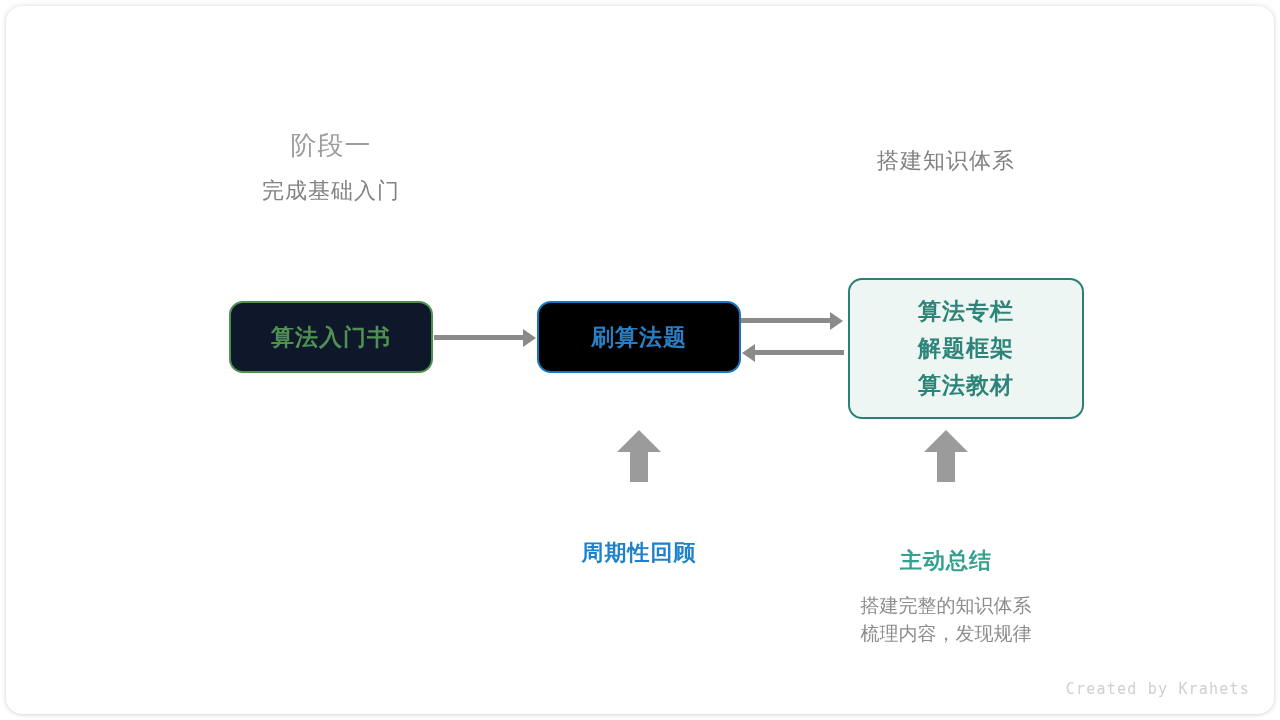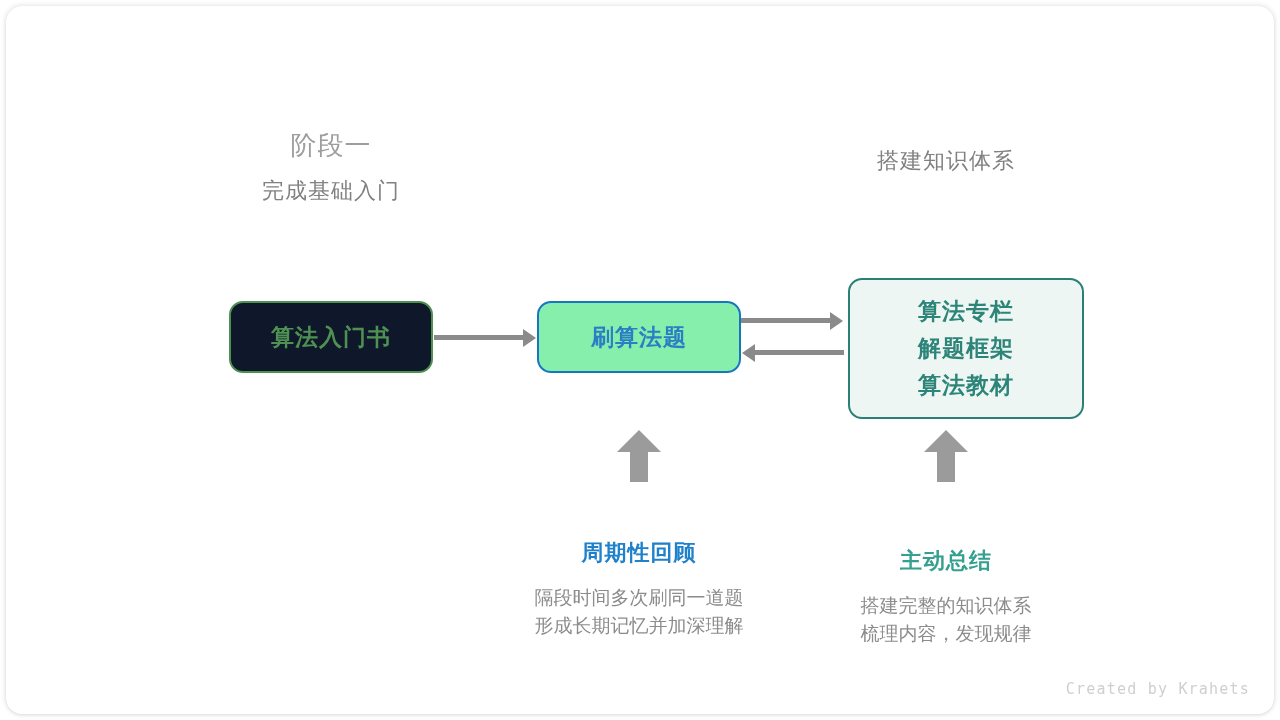--- a/index.html
+++ b/index.html
@@ -67,21 +67,21 @@
   }
   .node .line { line-height: 37px; white-space: nowrap; }
 
   .node-green {
     border: 2px solid #4e9050;
     background: #0f172a;
     color: #4f9152;
   }
   .node-blue {
     border: 2px solid #1677c0;
-    background: #86efac;
+    background: #000000;
     color: #2a7fc4;
   }
   .node-teal {
     border: 2px solid #2a8075;
     background: #eef6f3;
     color: #2d8478;
   }
 
   
   .h-arrow {
@@ -207,24 +207,20 @@
     <div class="head"></div>
   </div>
 
   <div class="up-arrow" style="left:924px; top:430px;">
     <div class="shaft"></div>
     <div class="head"></div>
   </div>
 
   <div class="annot" style="left:489px; top:510px;">
     <div class="annot-title blue">周期性回顾</div>
-    <div class="annot-body">
-      <div>隔段时间多次刷同一道题</div>
-      <div>形成长期记忆并加深理解</div>
-    </div>
   </div>
 
   <div class="annot" style="left:796px; top:510px;margin-top:36px;">
     <div class="annot-title teal">主动总结</div>
     <div class="annot-body">
       <div>搭建完整的知识体系</div>
       <div>梳理内容，发现规律</div>
     </div>
   </div>
 

